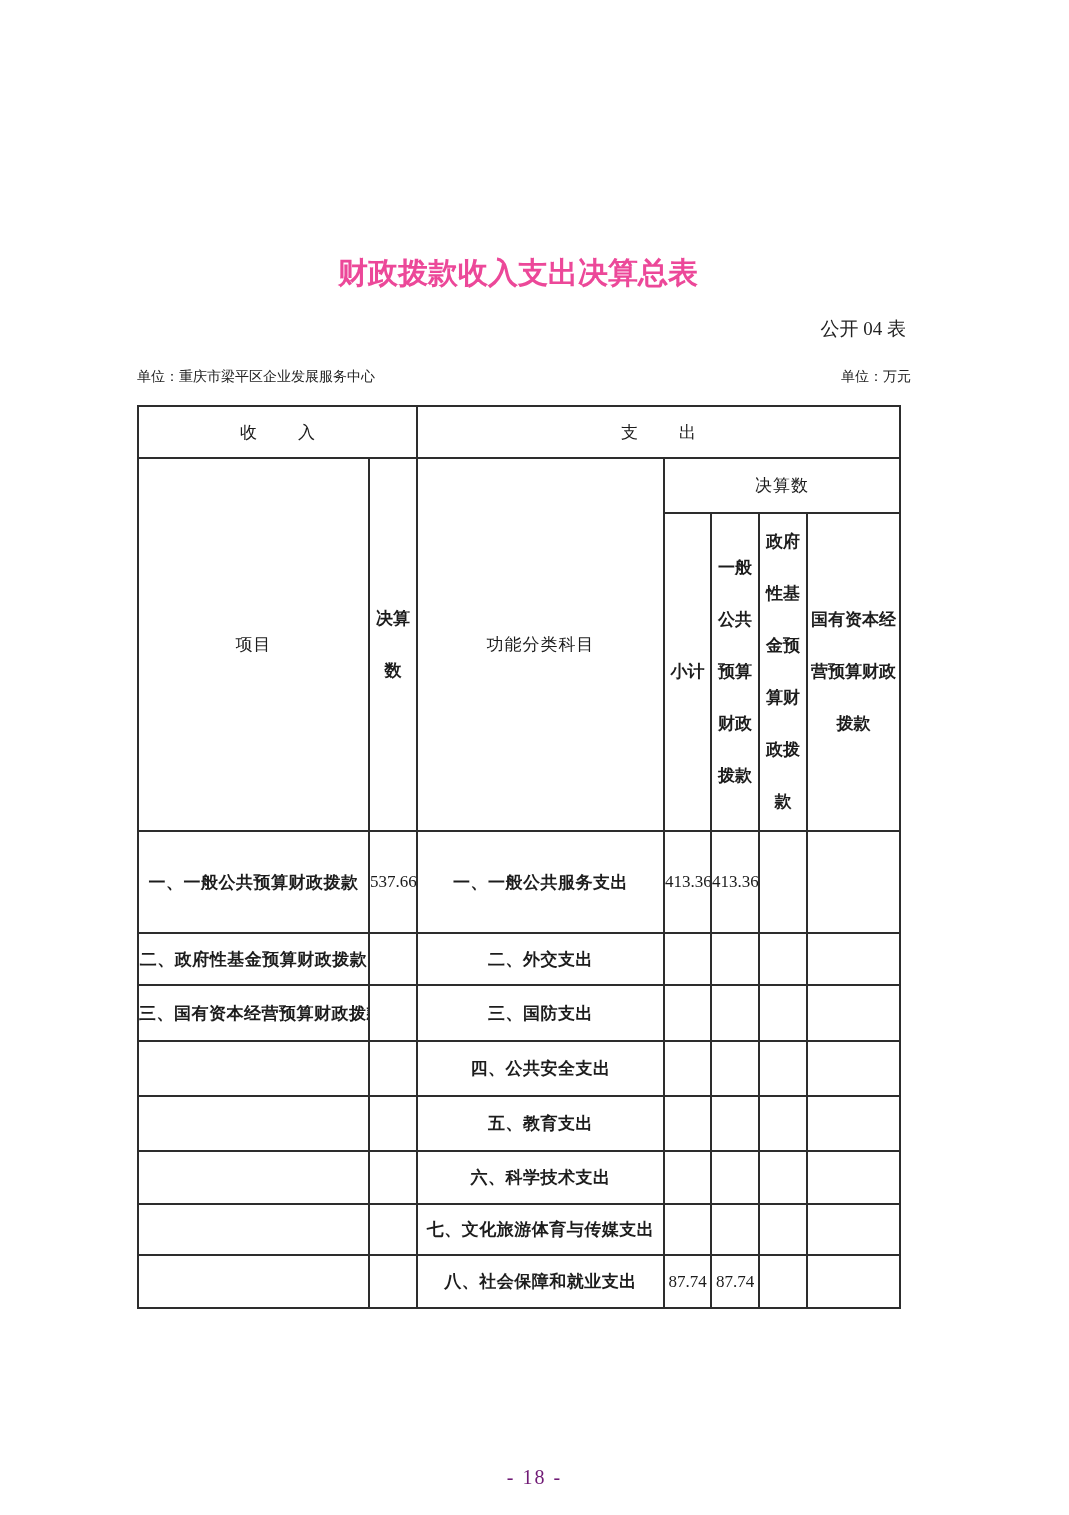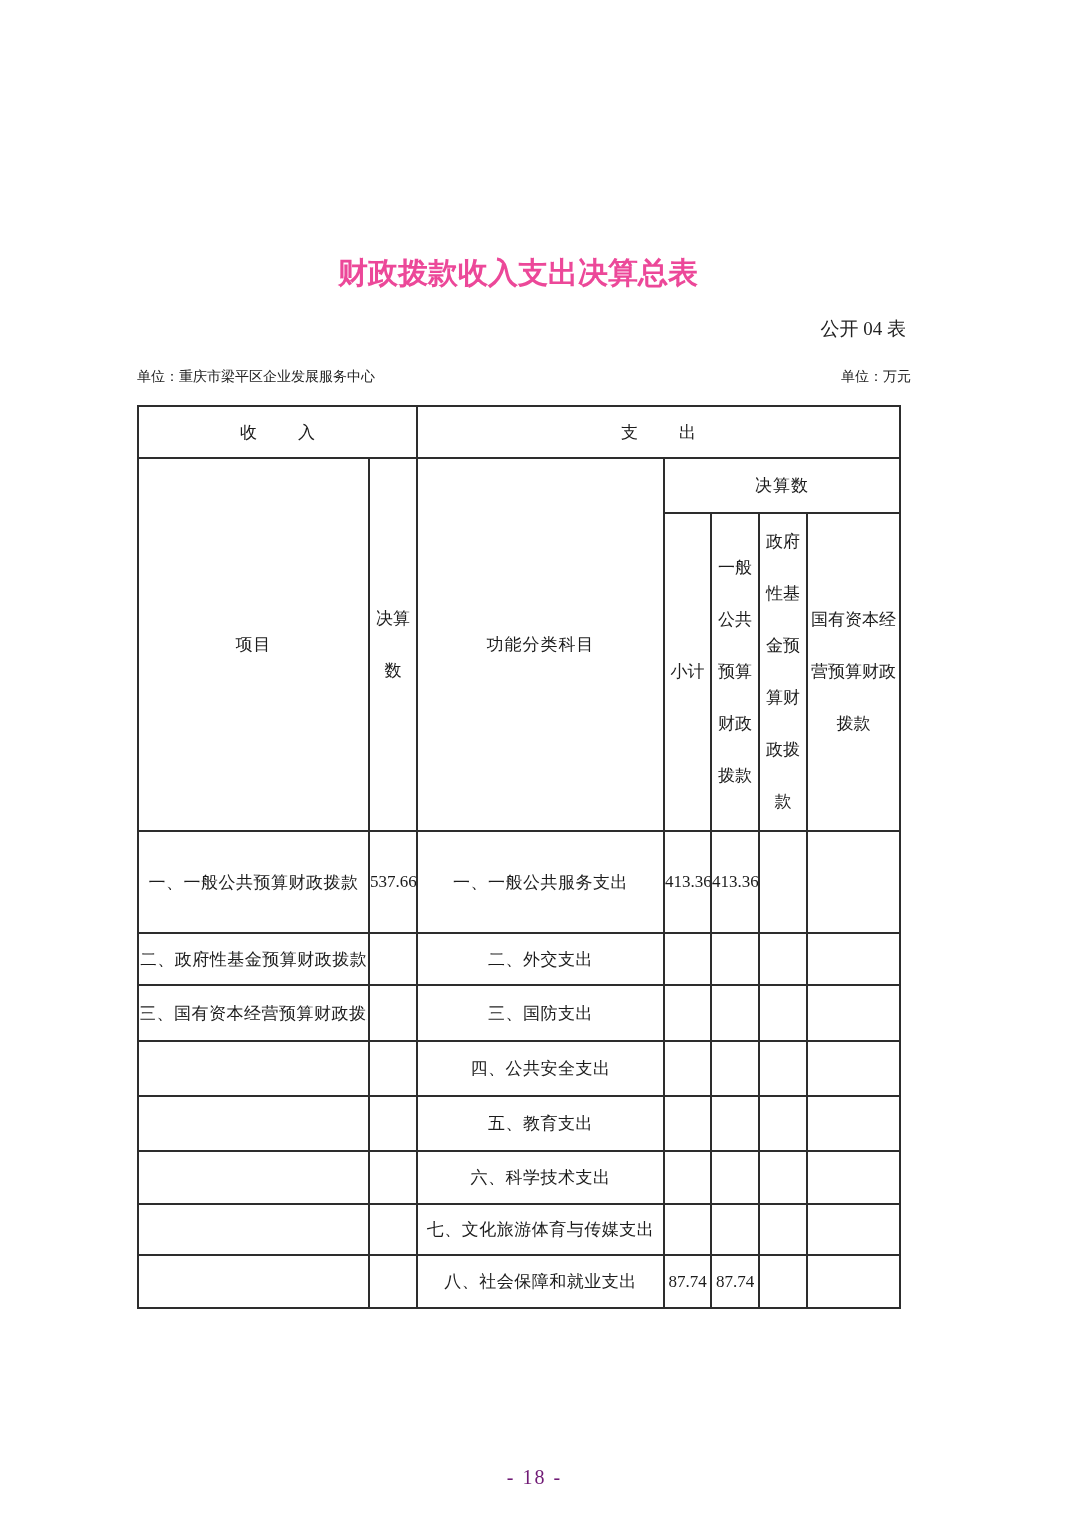--- a/index.html
+++ b/index.html
@@ -65,29 +65,29 @@
   }
   td.h-item, td.h-func, td.h-group{
     font-size:17px;
     letter-spacing:1px;
   }
   td.vhead{
     line-height:52px;
     word-break:break-all;
     font-size:17px;
     padding:0 2px;
+    font-weight:bold;
   }
   td.lbl{
     text-align:left;
     padding-left:3px;
     font-size:16.5px;
-    font-weight:normal;
+    font-weight:bold;
     white-space:nowrap;
     letter-spacing:0.5px;
-    border-radius:26px;
   }
   td.num{
     text-align:left;
     padding-left:2px;
     font-size:16.5px;
     white-space:nowrap;
   }
   td.vtop{
     vertical-align:top;
     padding-top:15px;

